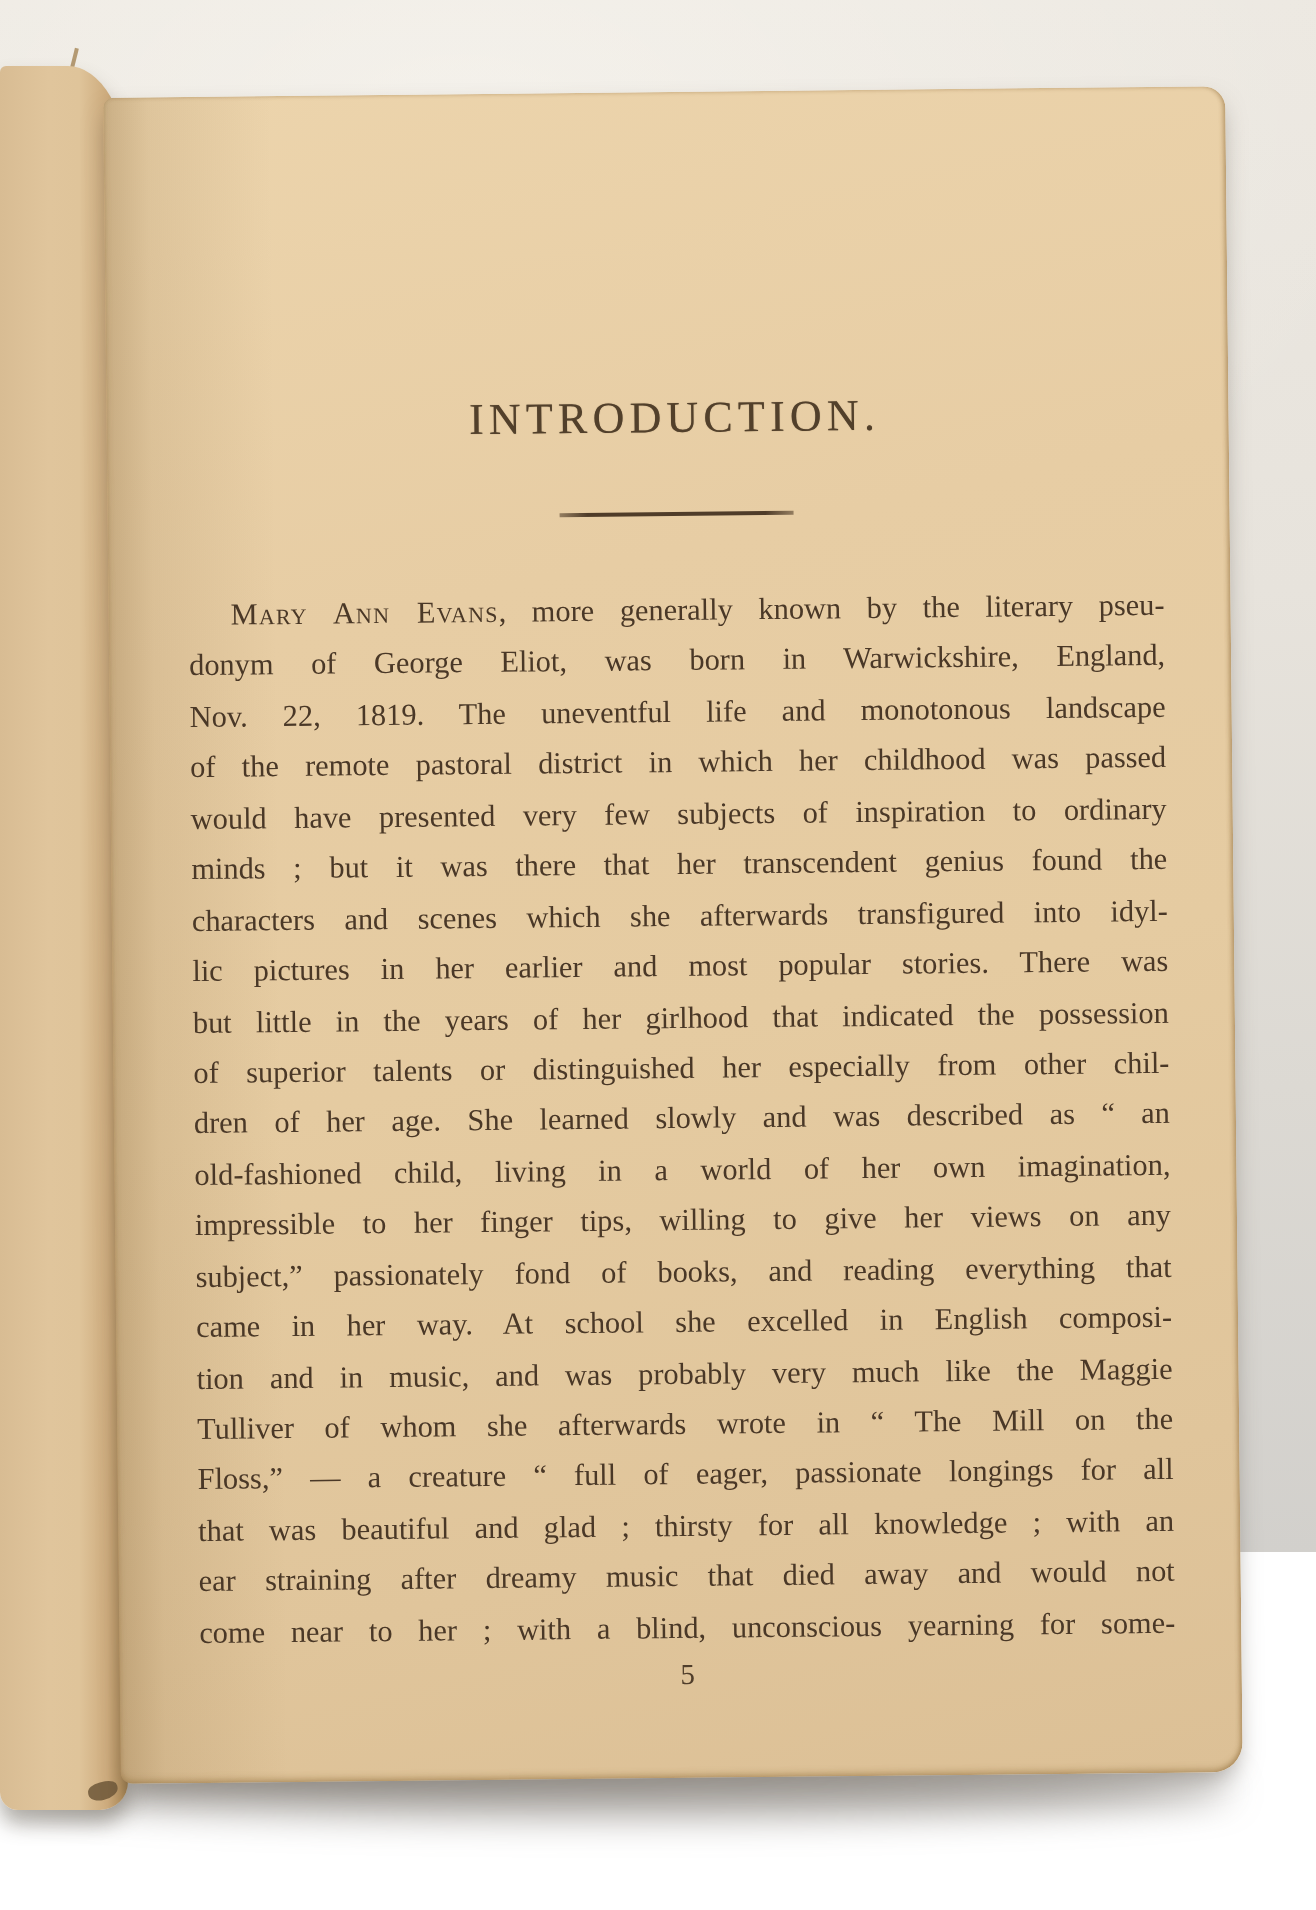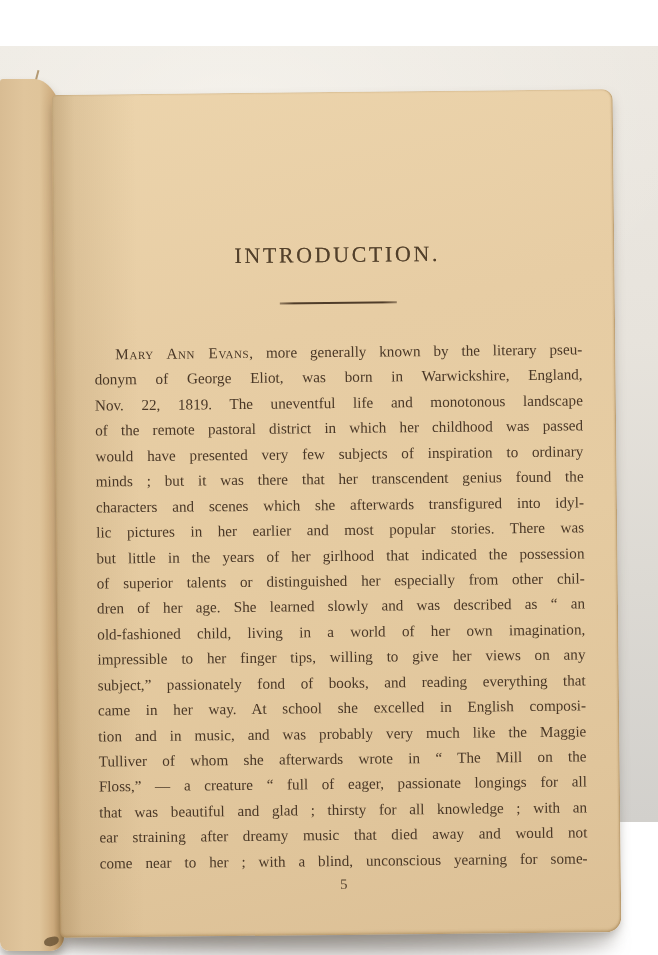--- a/index.html
+++ b/index.html
@@ -7,21 +7,20 @@
     width: 658px; height: 955px;
     overflow: hidden;
     font-family: "Liberation Serif", "DejaVu Serif", serif;
   }
   .photo {
     position: relative;
     width: 658px; height: 776px;
     background:
       radial-gradient(120% 60% at 35% 8%, rgba(255,253,248,0.45), rgba(255,253,248,0) 60%),
       linear-gradient(180deg, #ece8e1 0%, #e7e3dc 38%, #dcd9d3 70%, #d2d0cc 100%);
-    margin-top: 46px;
   }
   .cast-shadow {
     position: absolute;
     left: 8px; top: 882px;
     width: 608px; height: 26px;
     background: rgba(95,88,78,0.55);
     border-radius: 50%;
     filter: blur(9px);
     z-index: 1;
   }

